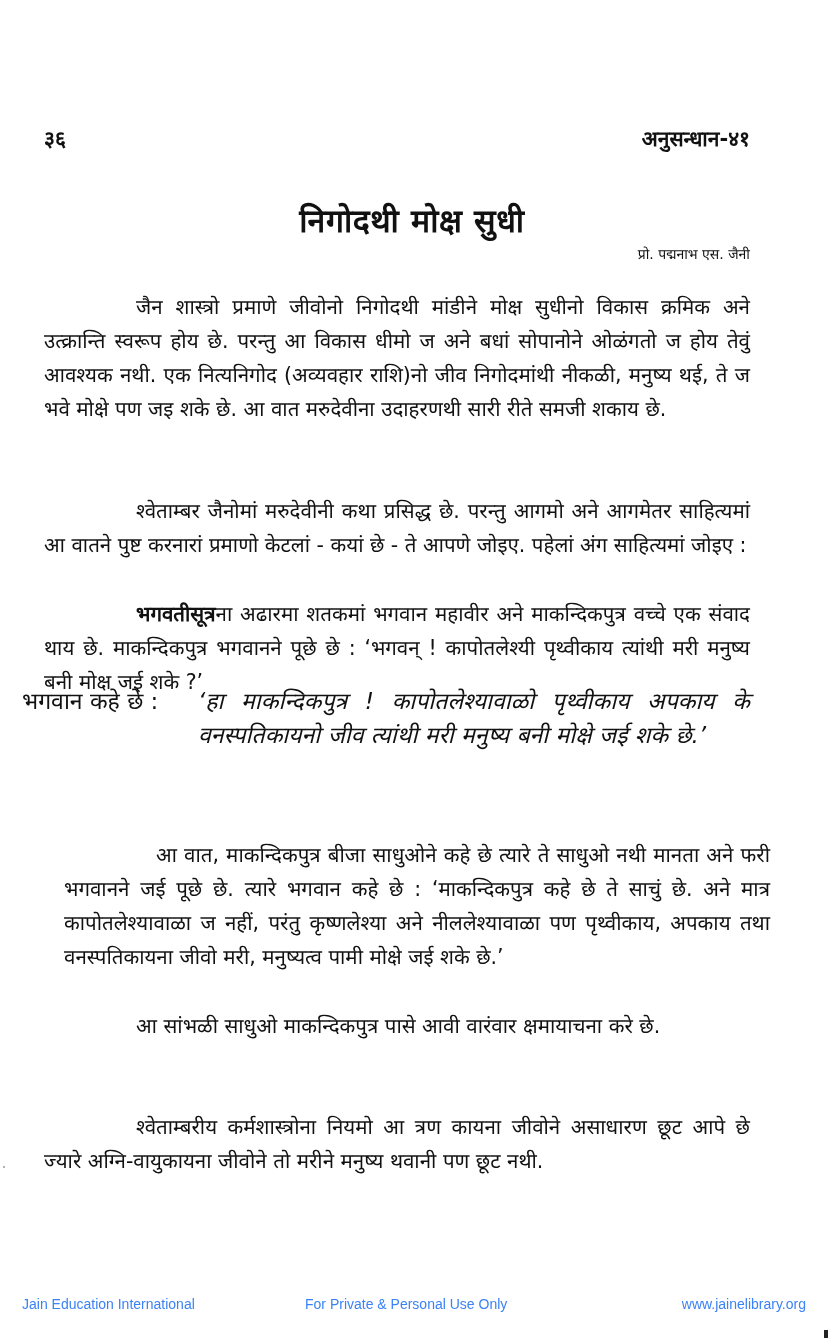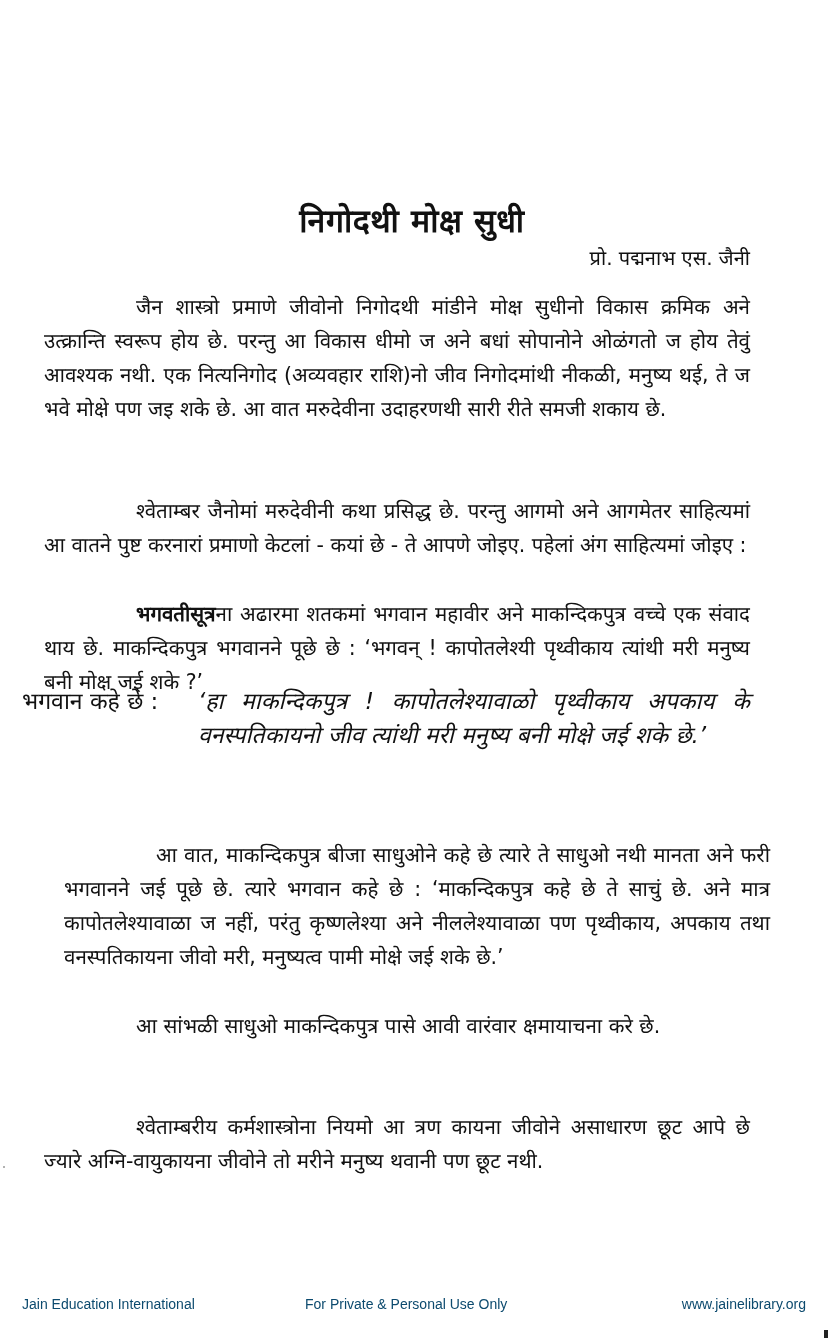--- a/index.html
+++ b/index.html
@@ -47,21 +47,21 @@
       width: 800px;
       text-align: center;
       font-size: 32px;
       font-weight: bold;
       letter-spacing: 0.5px;
     }
     .author {
       position: absolute;
       top: 244px;
       right: 78px;
-      font-size: 20px;
+      font-size: 14px;
     }
     .body-text {
       position: absolute;
       left: 44px;
       width: 706px;
       font-size: 20.5px;
       line-height: 34px;
       text-align: justify;
     }
     .para {
@@ -98,21 +98,21 @@
     .p6 { top: 1110px; }
     .bold { font-weight: bold; margin-top: 10px; }
     .footer {
       position: absolute;
       top: 1296px;
       left: 22px;
       right: 22px;
       height: 20px;
       font-family: "Liberation Sans", sans-serif;
       font-size: 14px;
-      color: #0c4a6e;
+      color: #3b82f6;
     }
     .footer-left { position: absolute; left: 0; top: 0; }
     .footer-center { position: absolute; left: 283px; top: 0; }
     .footer-right { position: absolute; right: 0; top: 0; text-align: right; }
     .scan-mark {
       position: absolute;
       right: 0;
       bottom: 0;
       width: 4px;
       height: 8px;
@@ -126,20 +126,24 @@
       height: 2px;
       background: #999;
       border-radius: 1px;
     }
   </style>
 </head>
 <body>
 
 <div class="page">
 
+  <div class="running-header">
+    <span class="page-number">३६</span>
+    <span class="journal-issue">अनुसन्धान-४१</span>
+  </div>
 
   <h1 class="article-title" style="margin:12px;">निगोदथी मोक्ष सुधी</h1>
 
   <div class="author">प्रो. पद्मनाभ एस. जैनी</div>
 
   <div class="body-text p1">
     <p class="para">जैन शास्त्रो प्रमाणे जीवोनो निगोदथी मांडीने मोक्ष सुधीनो विकास क्रमिक अने उत्क्रान्ति स्वरूप होय छे. परन्तु आ विकास धीमो ज अने बधां सोपानोने ओळंगतो ज होय तेवुं आवश्यक नथी. एक नित्यनिगोद (अव्यवहार राशि)नो जीव निगोदमांथी नीकळी, मनुष्य थई, ते ज भवे मोक्षे पण जइ शके छे. आ वात मरुदेवीना उदाहरणथी सारी रीते समजी शकाय छे.</p>
   </div>
 
   <div class="body-text p2">

